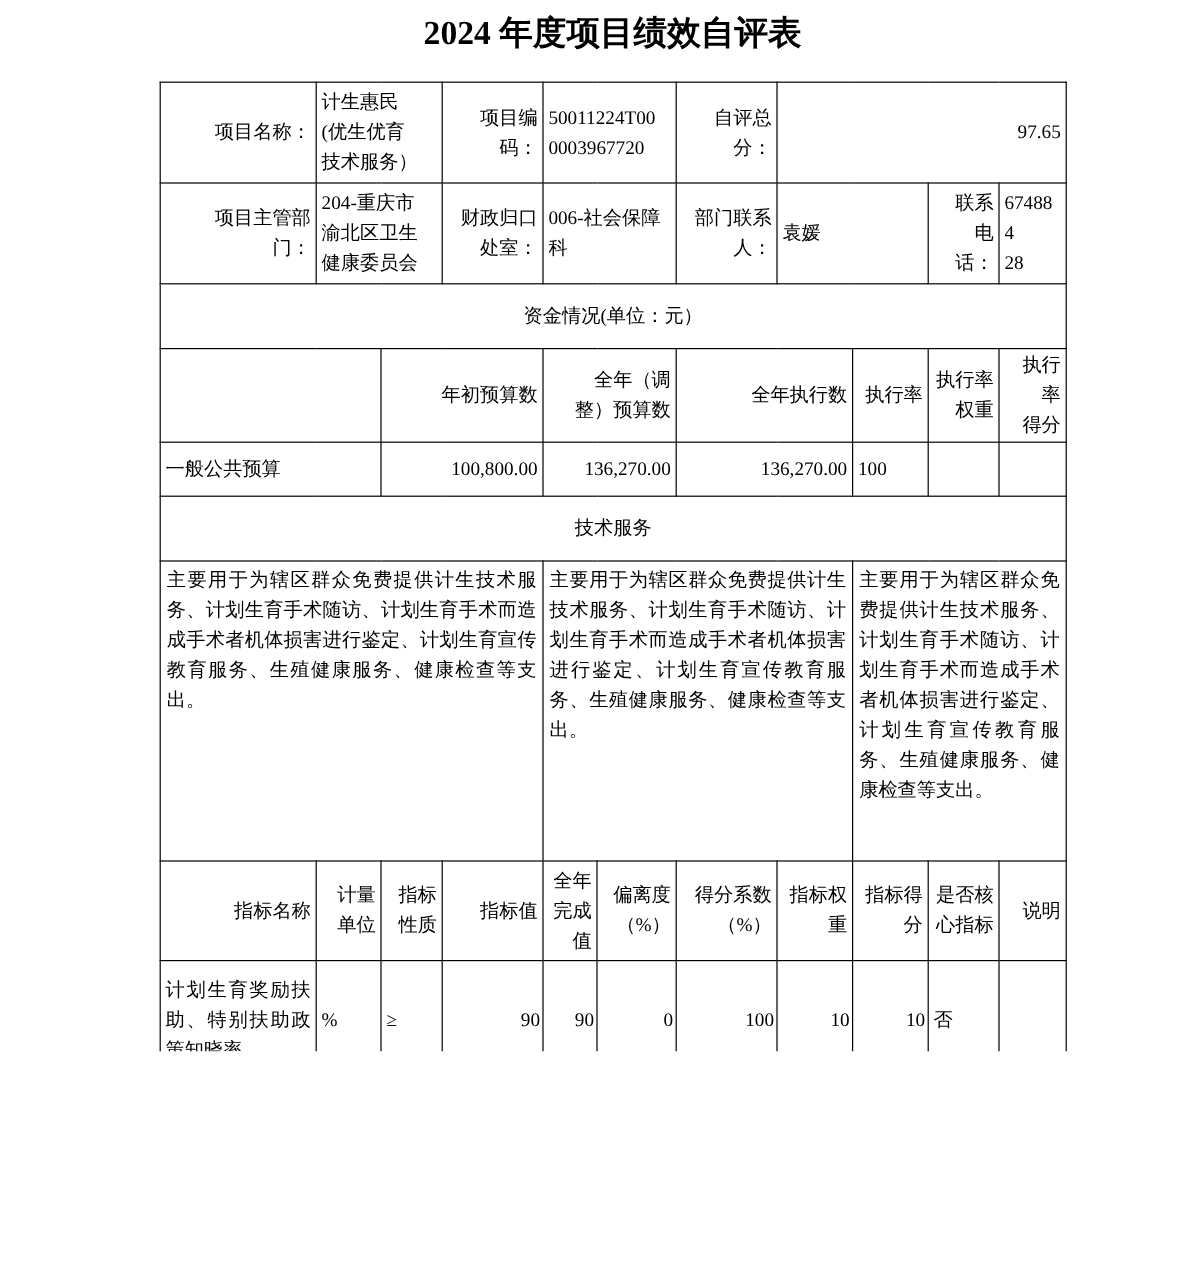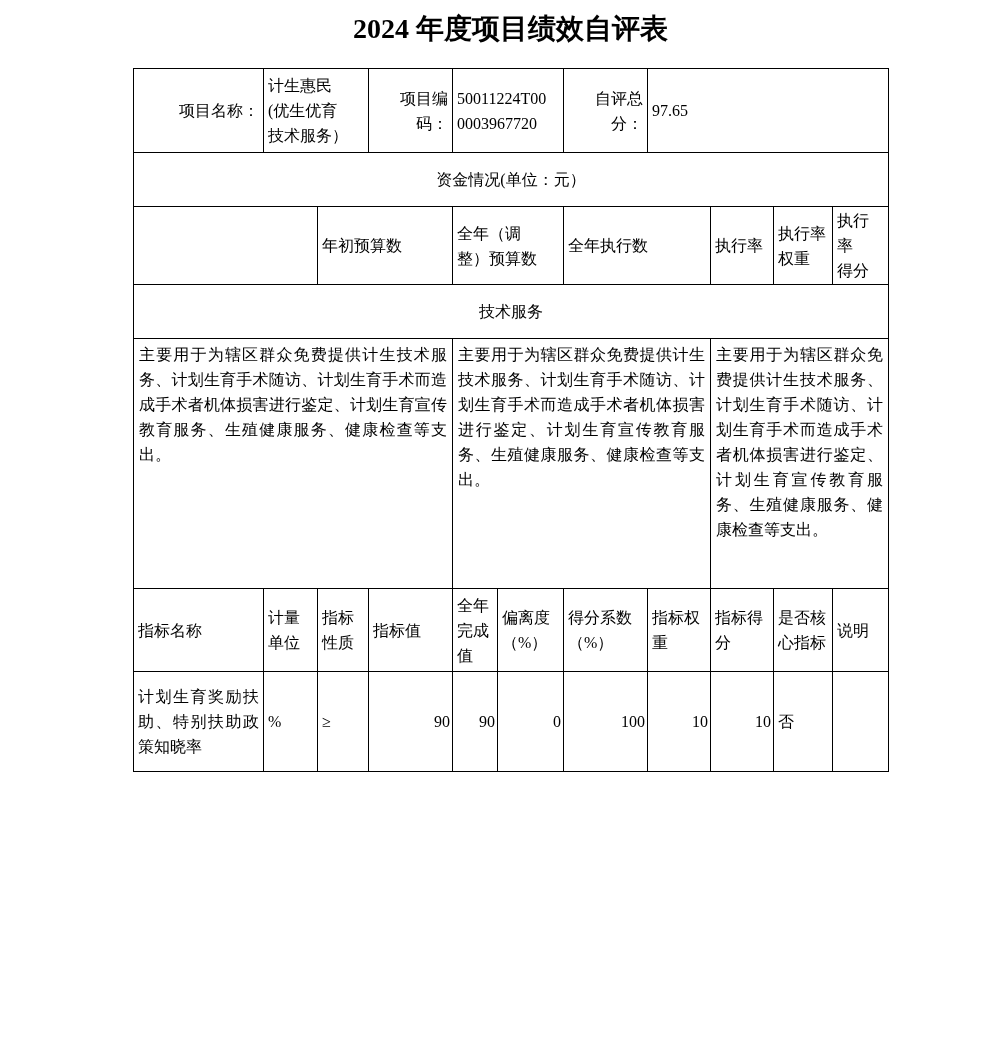--- a/index.html
+++ b/index.html
@@ -19,21 +19,21 @@
     margin-left: 133px; width: 755px;
   }
   td {
     border: 1px solid #000;
     font-size: 16px; line-height: 25px;
     padding: 1px 4px; vertical-align: middle;
     overflow: hidden; overflow-wrap: break-word;
   }
   .pre { white-space: pre-line; }
   .r { text-align: right; }
-  .c { text-align: left; }
+  .c { text-align: right; }
   .l { text-align: left; }
   .num { text-align: right; padding-right: 2px; }
   .sect { text-align: center; }
   .para {
     text-align: justify; text-justify: inter-character;
     vertical-align: top; padding: 3px 5px; font-family: Liberation Serif, serif;
   }
   .jname {
     text-align: justify; text-justify: inter-character;
   }
@@ -68,40 +68,68 @@
 技术服务）</td>
       <td class="r pre">项目编
 码：</td>
       <td class="l pre" colspan="2">50011224T00
 0003967720</td>
       <td class="r pre">自评总
 分：</td>
       <td class="c" colspan="4">97.65</td>
     </tr>
 
+    <tr style="height:84px">
+      <td class="r pre">项目主管部
+门：</td>
+      <td class="l pre" colspan="2">204-重庆市
+渝北区卫生
+健康委员会</td>
+      <td class="r pre">财政归口
+处室：</td>
+      <td class="l pre" colspan="2">006-社会保障
+科</td>
+      <td class="r pre">部门联系
+人：</td>
+      <td class="l" colspan="2">袁媛</td>
+      <td class="r pre">联系
+电
+话：</td>
+      <td class="l pre">674884
+28</td>
+    </tr>
 
     <tr style="height:54px">
       <td class="sect" colspan="11">资金情况(单位：元）</td>
     </tr>
 
     <tr style="height:54px">
       <td colspan="2"></td>
       <td class="c pre" colspan="2">年初预算数</td>
       <td class="c pre" colspan="2">全年（调
 整）预算数</td>
       <td class="c pre" colspan="2">全年执行数</td>
       <td class="c pre">执行率</td>
       <td class="c pre">执行率
 权重</td>
       <td class="c pre">执行率
 得分</td>
     </tr>
 
 
 
+    <tr style="height:45px">
+      <td class="l" colspan="2">一般公共预算</td>
+      <td class="c" colspan="2">100,800.00</td>
+      <td class="c" colspan="2">136,270.00</td>
+      <td class="c" colspan="2">136,270.00</td>
+      <td class="l">100</td>
+      <td class="c"></td>
+      <td class="num"></td>
+    </tr>
 
     <tr style="height:54px">
       <td class="sect" colspan="11">技术服务</td>
     </tr>
 
 
     <tr style="height:250px">
       <td class="para" colspan="4">主要用于为辖区群众免费提供计生技术服务、计划生育手术随访、计划生育手术而造成手术者机体损害进行鉴定、计划生育宣传教育服务、生殖健康服务、健康检查等支出。</td>
       <td class="para" colspan="4">主要用于为辖区群众免费提供计生技术服务、计划生育手术随访、计划生育手术而造成手术者机体损害进行鉴定、计划生育宣传教育服务、生殖健康服务、健康检查等支出。</td>
       <td class="para" colspan="3">主要用于为辖区群众免费提供计生技术服务、计划生育手术随访、计划生育手术而造成手术者机体损害进行鉴定、计划生育宣传教育服务、生殖健康服务、健康检查等支出。</td>

